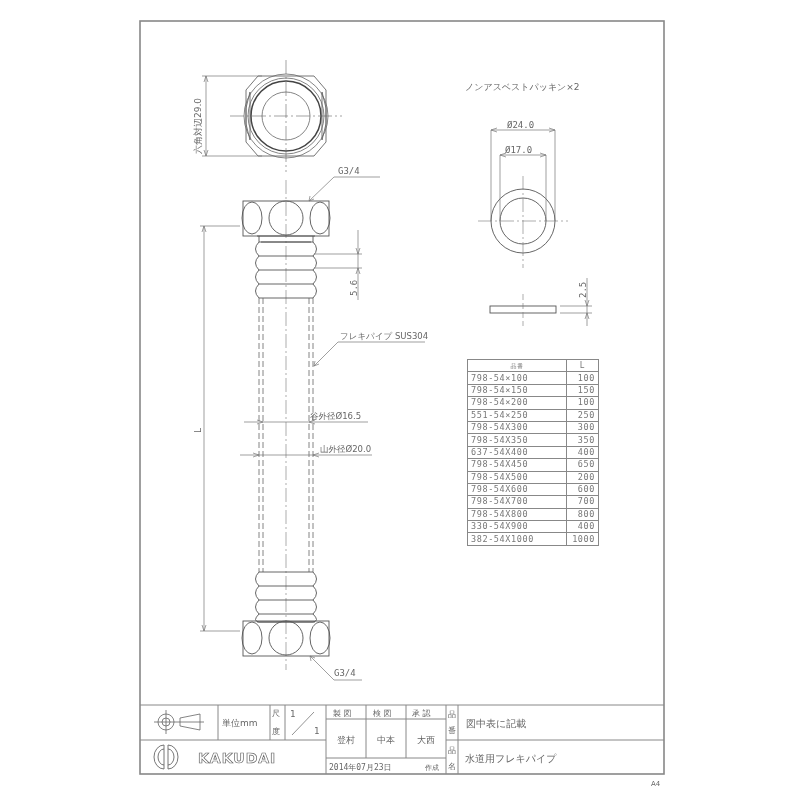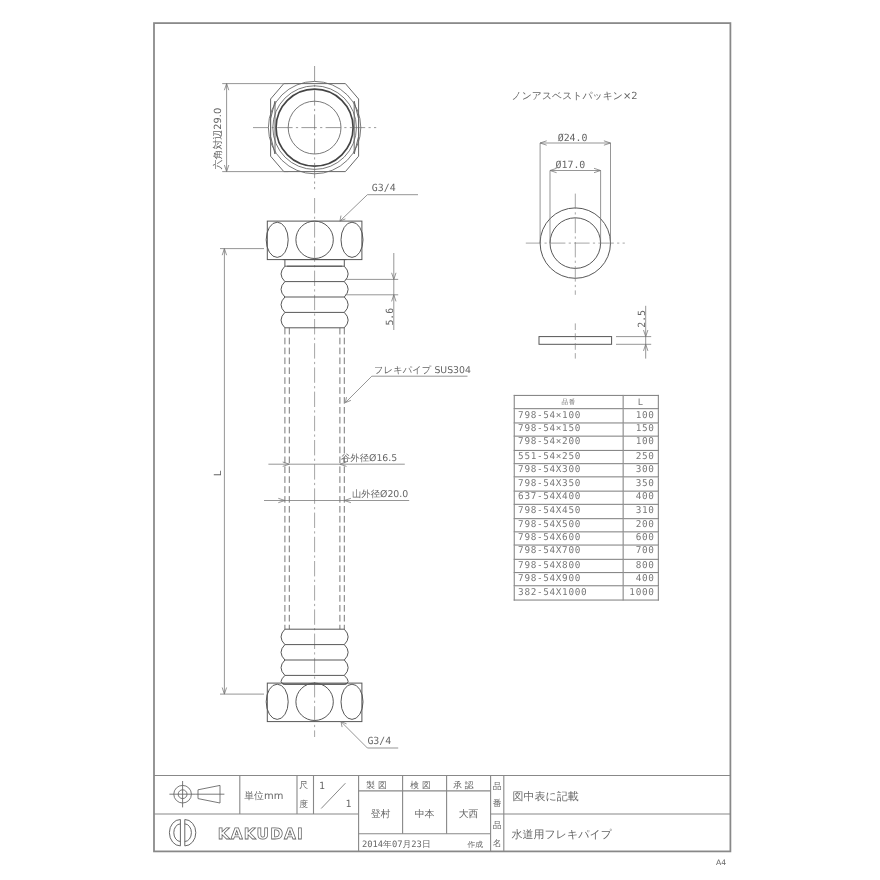--- a/index.html
+++ b/index.html
@@ -262,40 +262,40 @@
     <tr>
           <td class="code">798-54X350</td>
           <td class="len">350</td>
         </tr>
     <tr>
           <td class="code">637-54X400</td>
           <td class="len">400</td>
         </tr>
     <tr>
           <td class="code">798-54X450</td>
-          <td class="len">310</td>
+          <td class="len">650</td>
         </tr>
     <tr>
           <td class="code">798-54X500</td>
           <td class="len">200</td>
         </tr>
     <tr>
           <td class="code">798-54X600</td>
           <td class="len">600</td>
         </tr>
     <tr>
           <td class="code">798-54X700</td>
           <td class="len">700</td>
         </tr>
     <tr>
           <td class="code">798-54X800</td>
           <td class="len">800</td>
         </tr>
     <tr>
-          <td class="code">798-54X900</td>
+          <td class="code">330-54X900</td>
           <td class="len">400</td>
         </tr>
     <tr>
           <td class="code">382-54X1000</td>
           <td class="len">1000</td>
         </tr>
   </tbody>
 </table>
 </div>
 

